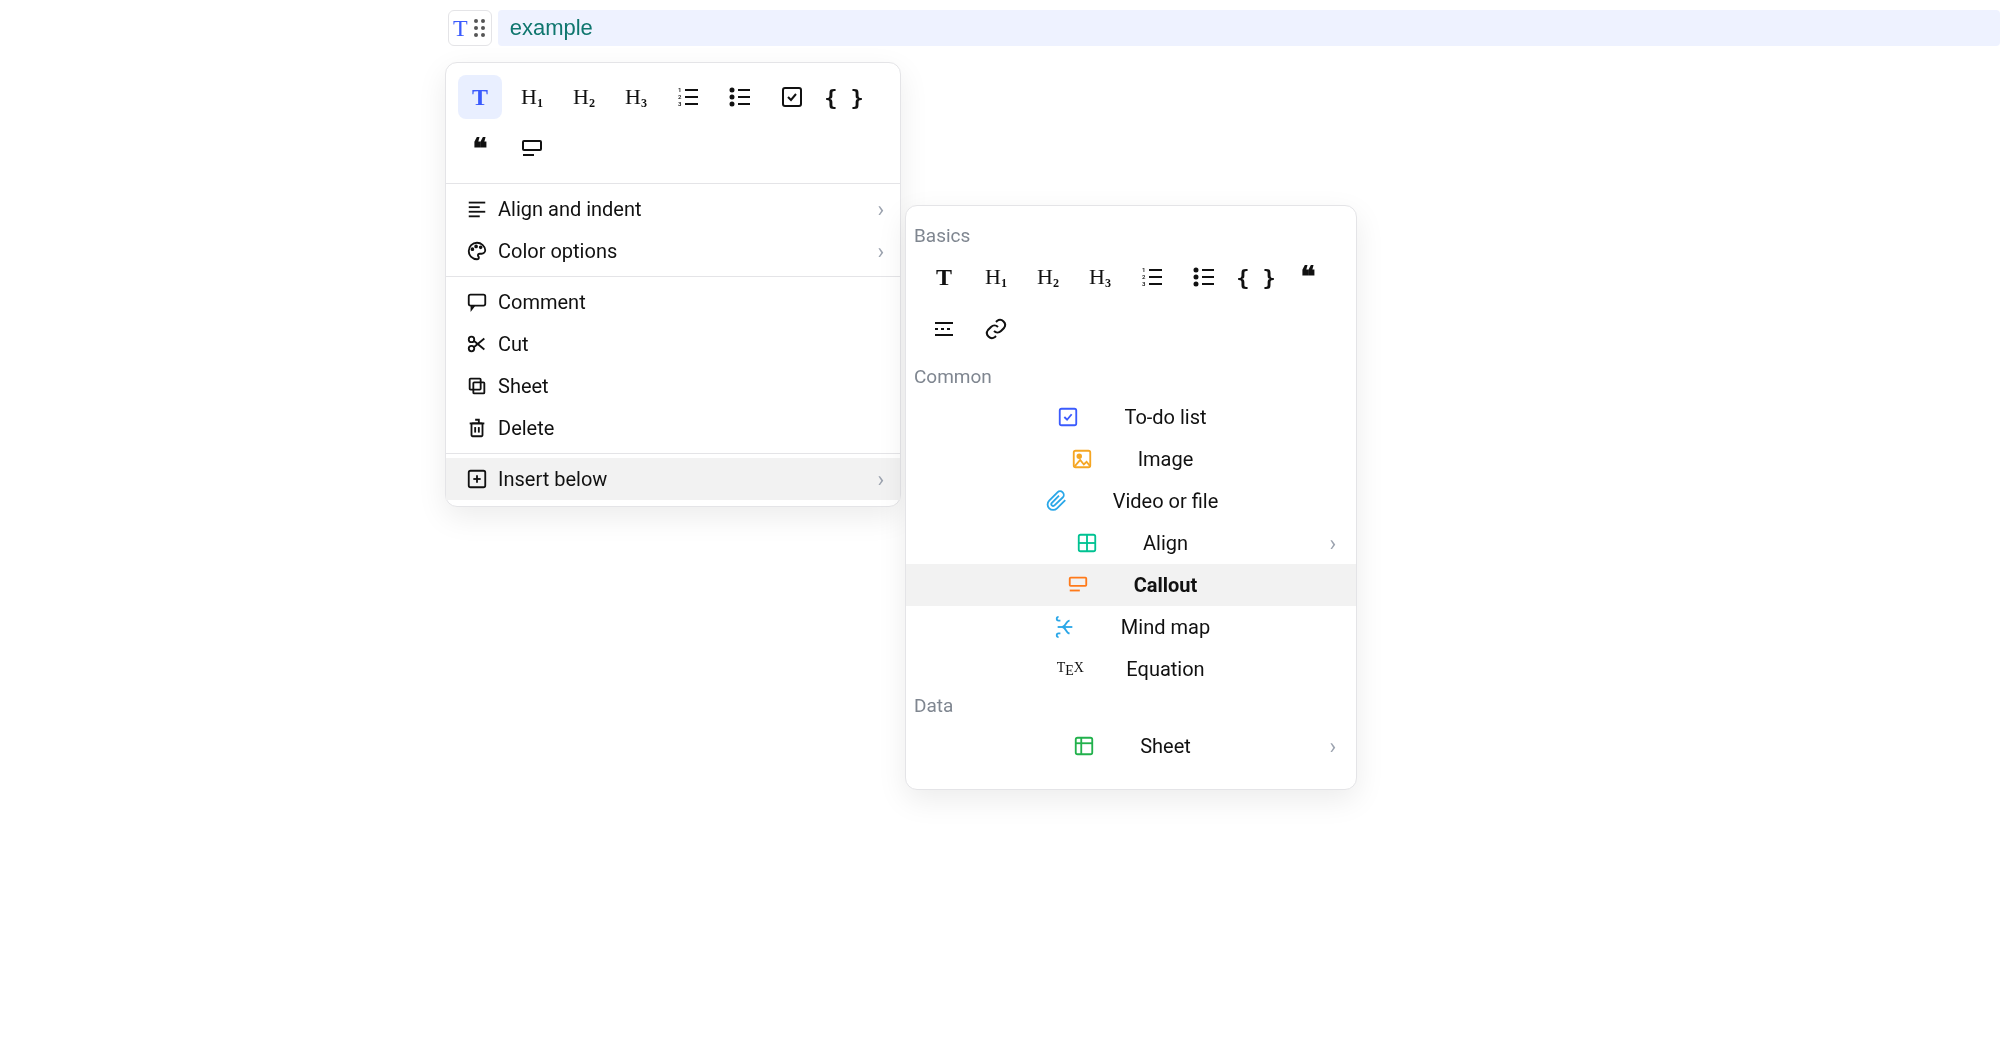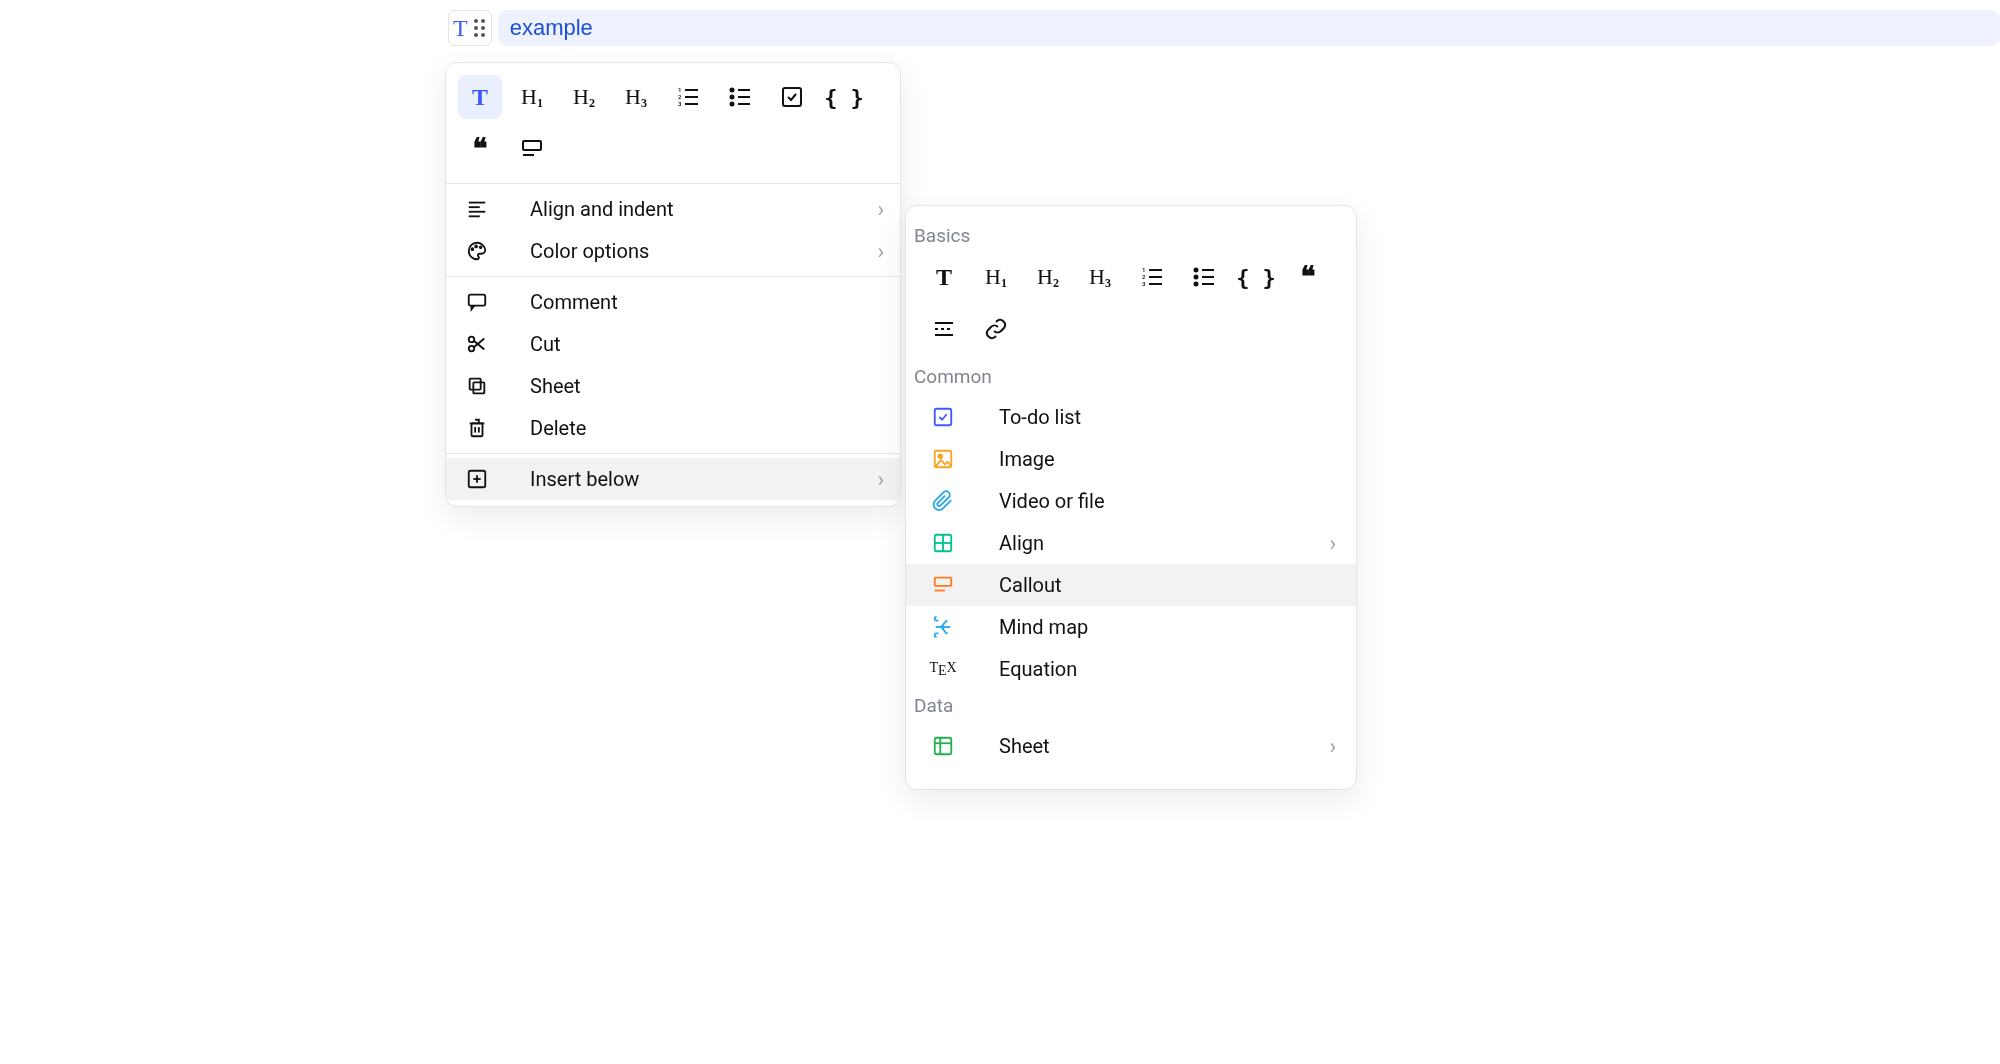--- a/index.html
+++ b/index.html
@@ -45,23 +45,23 @@
     display:grid;grid-template-columns:repeat(2,4px);grid-gap:3px;
   }
   .drag-dots span{width:4px;height:4px;background:#555;border-radius:50%;}
   .block-input{
     flex:1;
     margin-left:6px;
     border:none;
     background:var(--input-bg);
     font-size:22px;
     padding:2px 12px;
-    color:#1d4ed8;
+    color:#0f766e;
     outline:none;
-    border-radius:9px;
+    border-radius:4px;
   }
 
   
   .menu{
     position:absolute;
     top:62px;
     left:445px;
     width:456px;
     background:#fff;
     border:1px solid var(--border);
@@ -82,21 +82,21 @@
     font-size:22px;font-weight:600;
   }
   .grid-btn.active{background:#e9efff;color:var(--accent);}
   .grid-btn svg{width:24px;height:24px;}
   .menu hr{border:none;border-top:1px solid var(--border);margin:4px 0;}
   .menu-item{
     display:flex;align-items:center;
     padding:9px 18px;
     font-size:20px;
     cursor:pointer;
-    gap:40px;
+    gap:8px;
     position:relative;
   }
   .menu-item:hover,.menu-item.highlight{background:var(--hover);}
   .menu-item .mi-icon{width:26px;display:flex;align-items:center;justify-content:center;}
   .menu-item .mi-icon svg{width:22px;height:22px;}
   .menu-item .chev{
     position:absolute;right:16px;top:50%;transform:translateY(-50%);
     color:#9ca3af;font-size:22px;
   }
 
@@ -121,23 +121,23 @@
   }
   .basics-grid{
     display:flex;flex-wrap:wrap;
     gap:8px;
     padding:0 16px 10px 16px;
   }
   .basics-grid .grid-btn{width:44px;height:44px;}
   .list-item{
     display:flex;align-items:center;
     padding:9px 24px;
-    font-size:20px;cursor:pointer;gap:43px;position:relative;
-  }
-  .list-item:hover,.list-item.highlight{background:var(--hover);}
+    font-size:20px;cursor:pointer;gap:43px;position:relative;justify-content:center;
+  }
+  .list-item:hover,.list-item.highlight{background:var(--hover);font-weight:bold;}
   .list-item .li-icon{width:26px;display:flex;align-items:center;justify-content:center;}
   .list-item .li-icon svg{width:22px;height:22px;}
   .list-item .chev{
     position:absolute;right:20px;top:50%;transform:translateY(-50%);
     color:#9ca3af;font-size:22px;
   }
 
   
   .submenu-inner::-webkit-scrollbar{width:10px;}
   .submenu-inner::-webkit-scrollbar-thumb{background:#cfcfd3;border-radius:5px;}

